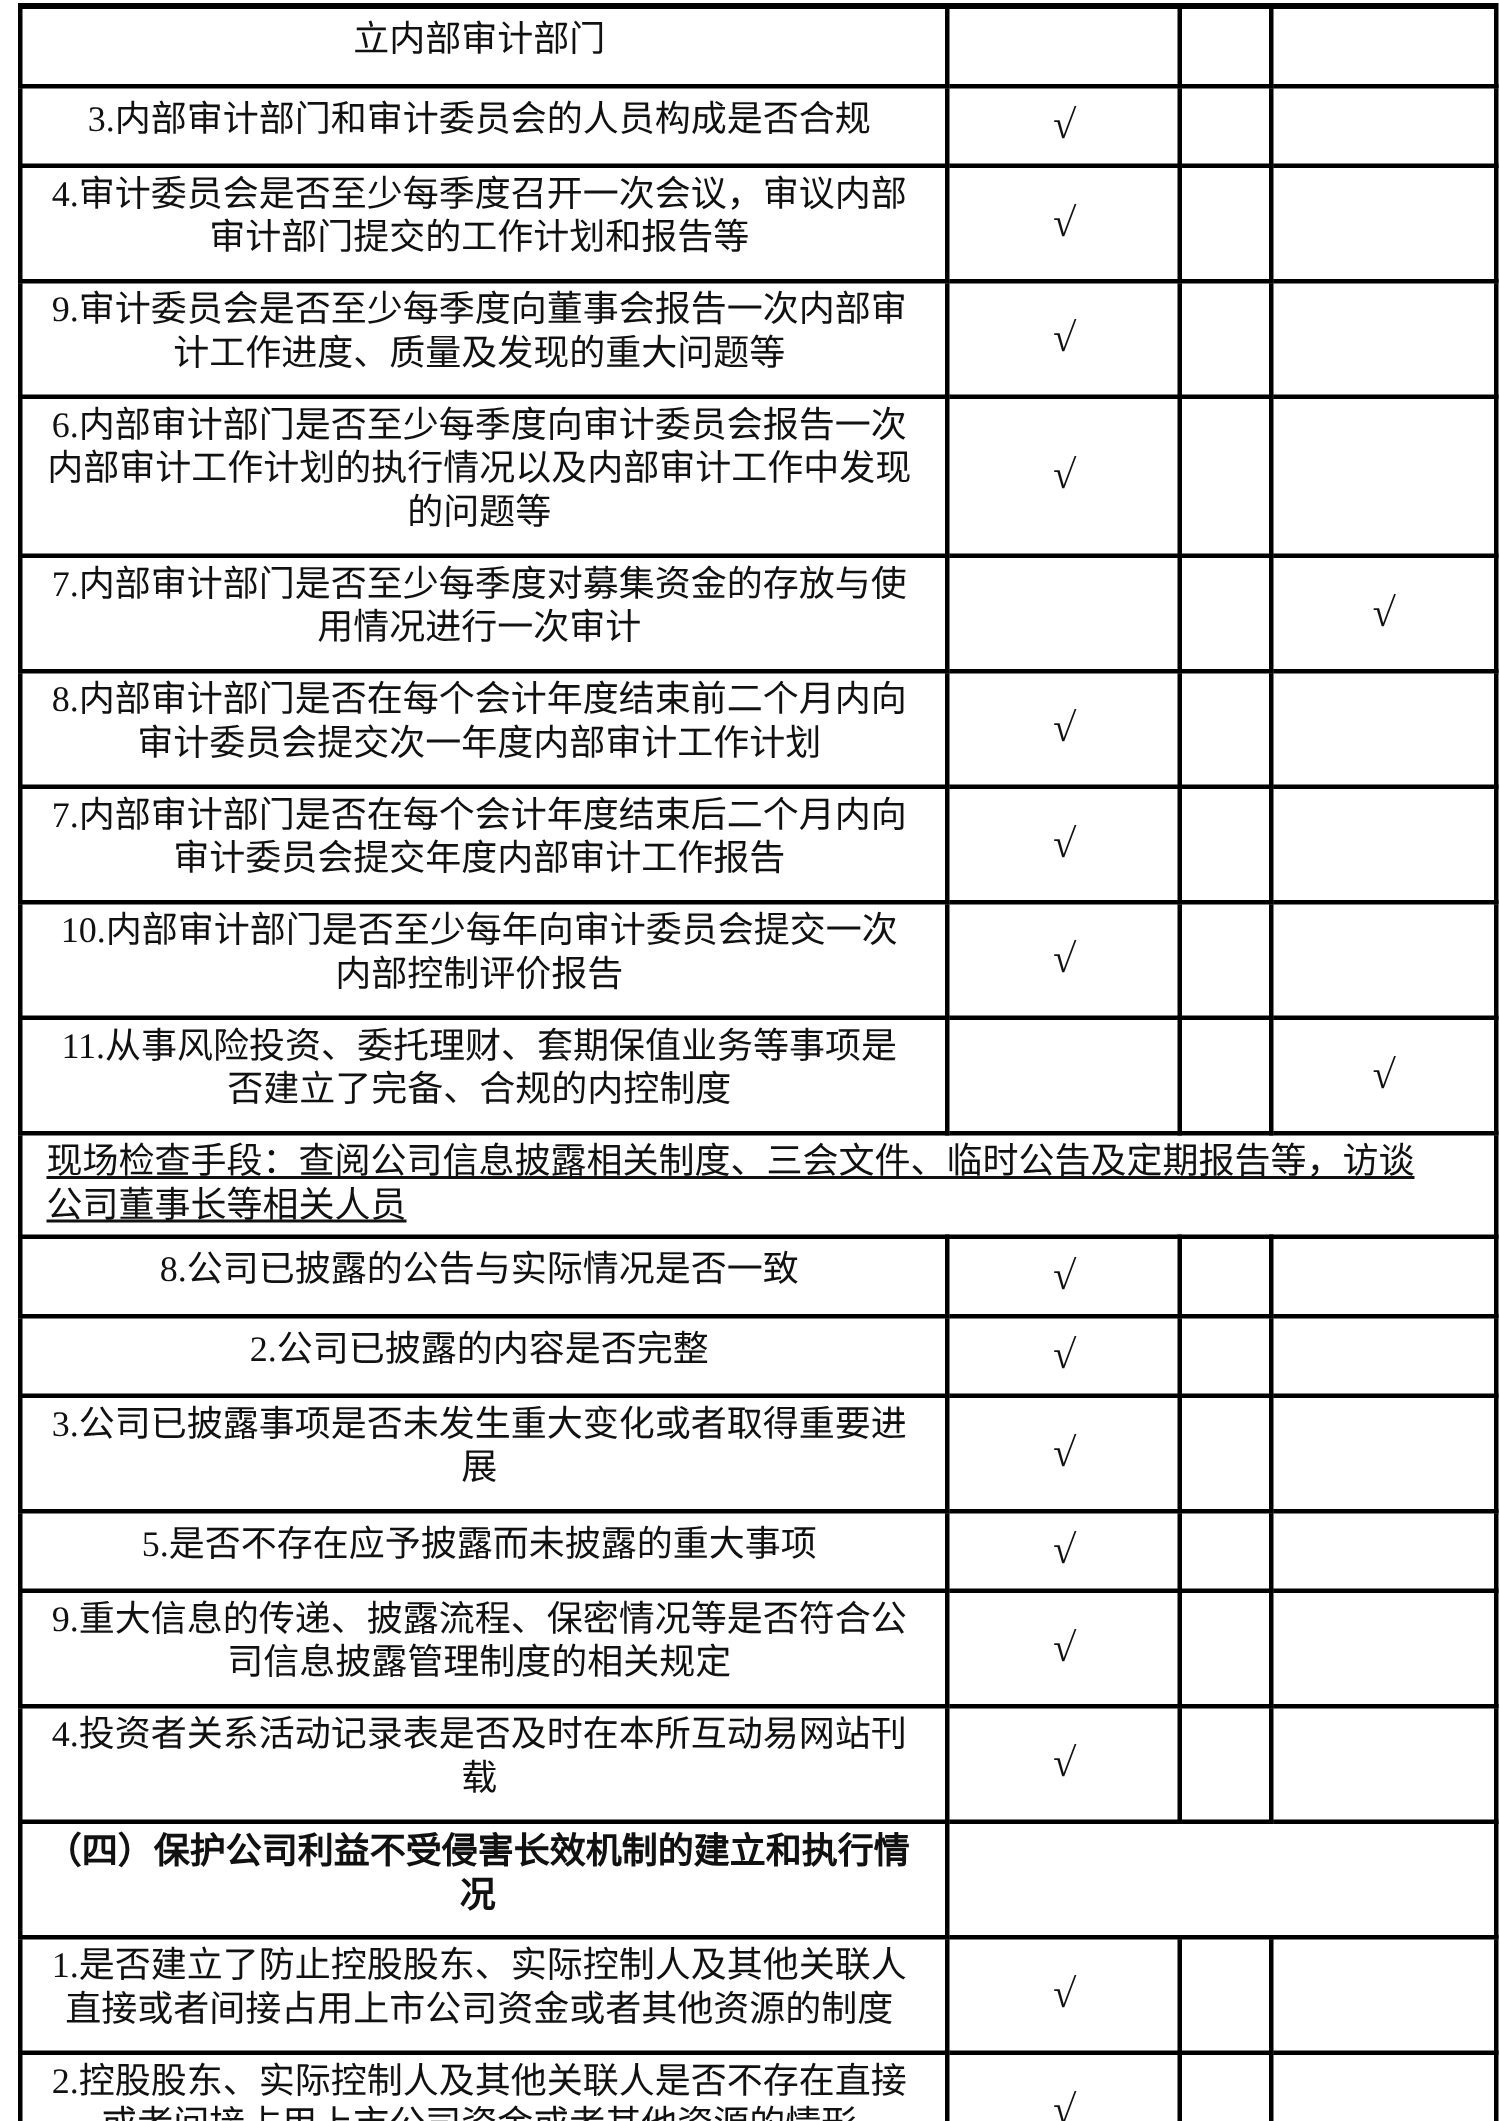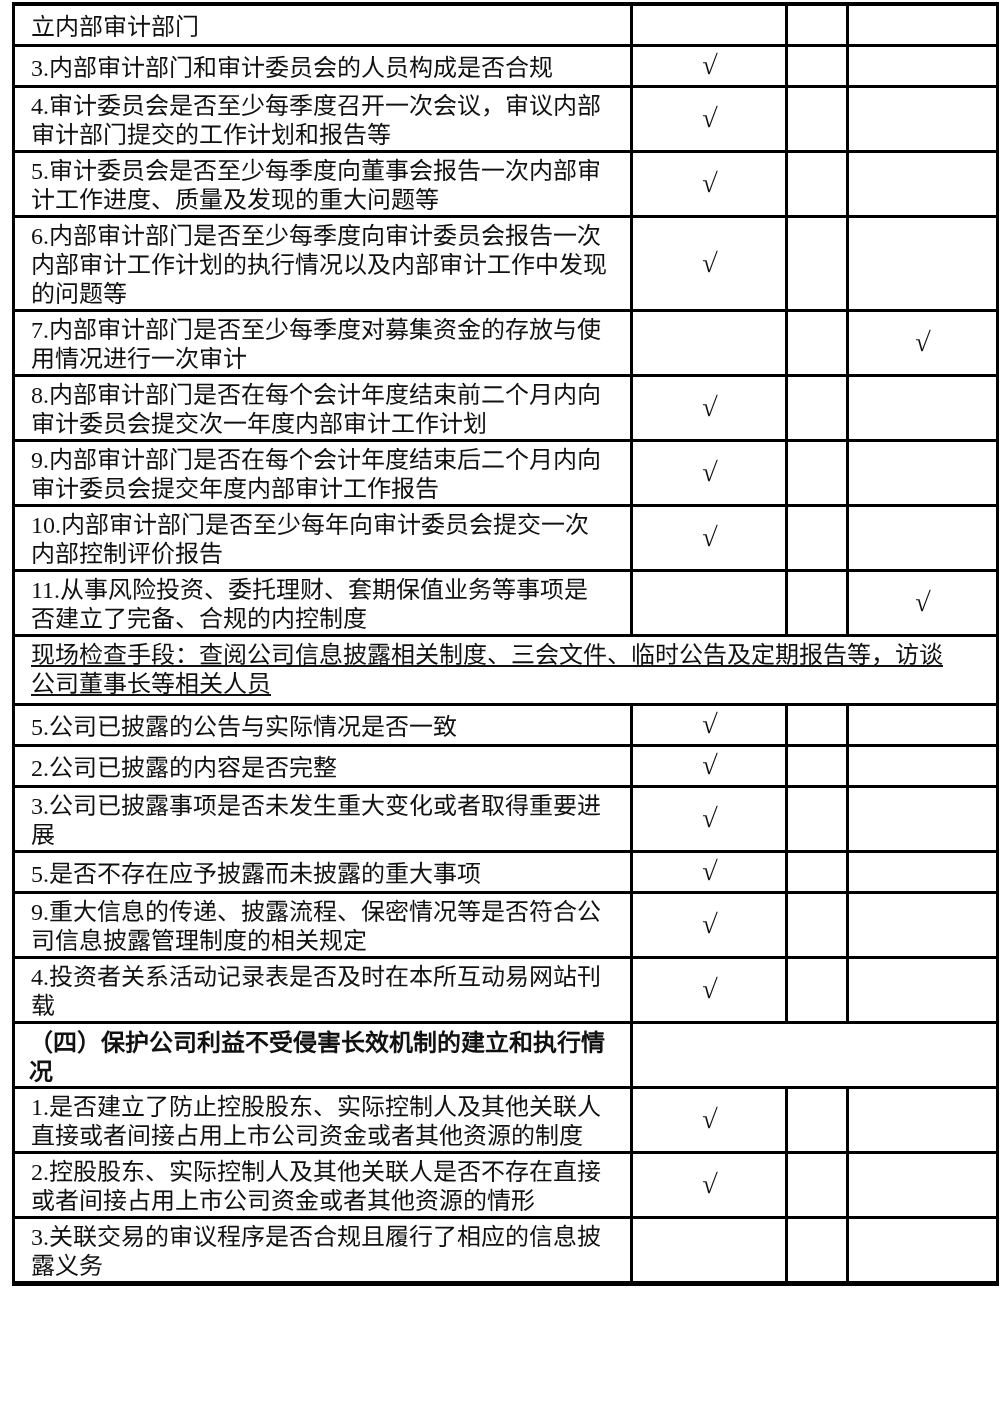--- a/index.html
+++ b/index.html
@@ -33,22 +33,22 @@
 
   td {
     border: 3px solid #000000;
     font-size: 24px;
     line-height: 29px;
     vertical-align: middle;
     word-break: break-all;
     overflow-wrap: anywhere;
   }
   td.q {
-    padding: 4px 22px 0 16px;
-    text-align: left;
+    padding: 4px 22px 12px 16px;
+    text-align: center;
     height: 34px;
   }
   td.q.section {
     font-family: "Liberation Sans", "DejaVu Sans", sans-serif;
     font-weight: 700;
     padding-left: 14px;
   }
   td.note {
     padding: 4px 44px 4px 16px;
     text-align: left;
@@ -90,21 +90,21 @@
           <td class="chk"></td>
           <td class="chk"></td>
         </tr>
         <tr>
           <td class="q">4.审计委员会是否至少每季度召开一次会议，审议内部审计部门提交的工作计划和报告等</td>
           <td class="chk"><span class="mark">√</span></td>
           <td class="chk"></td>
           <td class="chk"></td>
         </tr>
         <tr>
-          <td class="q">5.审计委员会是否至少每季度向董事会报告一次内部审计工作进度、质量及发现的重大问题等</td>
+          <td class="q">9.审计委员会是否至少每季度向董事会报告一次内部审计工作进度、质量及发现的重大问题等</td>
           <td class="chk"><span class="mark">√</span></td>
           <td class="chk"></td>
           <td class="chk"></td>
         </tr>
         <tr>
           <td class="q">6.内部审计部门是否至少每季度向审计委员会报告一次内部审计工作计划的执行情况以及内部审计工作中发现的问题等</td>
           <td class="chk"><span class="mark">√</span></td>
           <td class="chk"></td>
           <td class="chk"></td>
         </tr>
@@ -114,42 +114,42 @@
           <td class="chk"></td>
           <td class="chk"><span class="mark">√</span></td>
         </tr>
         <tr>
           <td class="q">8.内部审计部门是否在每个会计年度结束前二个月内向审计委员会提交次一年度内部审计工作计划</td>
           <td class="chk"><span class="mark">√</span></td>
           <td class="chk"></td>
           <td class="chk"></td>
         </tr>
         <tr>
-          <td class="q">9.内部审计部门是否在每个会计年度结束后二个月内向审计委员会提交年度内部审计工作报告</td>
+          <td class="q">7.内部审计部门是否在每个会计年度结束后二个月内向审计委员会提交年度内部审计工作报告</td>
           <td class="chk"><span class="mark">√</span></td>
           <td class="chk"></td>
           <td class="chk"></td>
         </tr>
         <tr>
           <td class="q">10.内部审计部门是否至少每年向审计委员会提交一次内部控制评价报告</td>
           <td class="chk"><span class="mark">√</span></td>
           <td class="chk"></td>
           <td class="chk"></td>
         </tr>
         <tr>
           <td class="q">11.从事风险投资、委托理财、套期保值业务等事项是否建立了完备、合规的内控制度</td>
           <td class="chk"></td>
           <td class="chk"></td>
           <td class="chk"><span class="mark">√</span></td>
         </tr>
         <tr>
           <td colspan="4" class="note">现场检查手段：查阅公司信息披露相关制度、三会文件、临时公告及定期报告等，访谈公司董事长等相关人员</td>
         </tr>
         <tr>
-          <td class="q">5.公司已披露的公告与实际情况是否一致</td>
+          <td class="q">8.公司已披露的公告与实际情况是否一致</td>
           <td class="chk"><span class="mark">√</span></td>
           <td class="chk"></td>
           <td class="chk"></td>
         </tr>
         <tr>
           <td class="q">2.公司已披露的内容是否完整</td>
           <td class="chk"><span class="mark">√</span></td>
           <td class="chk"></td>
           <td class="chk"></td>
         </tr>

